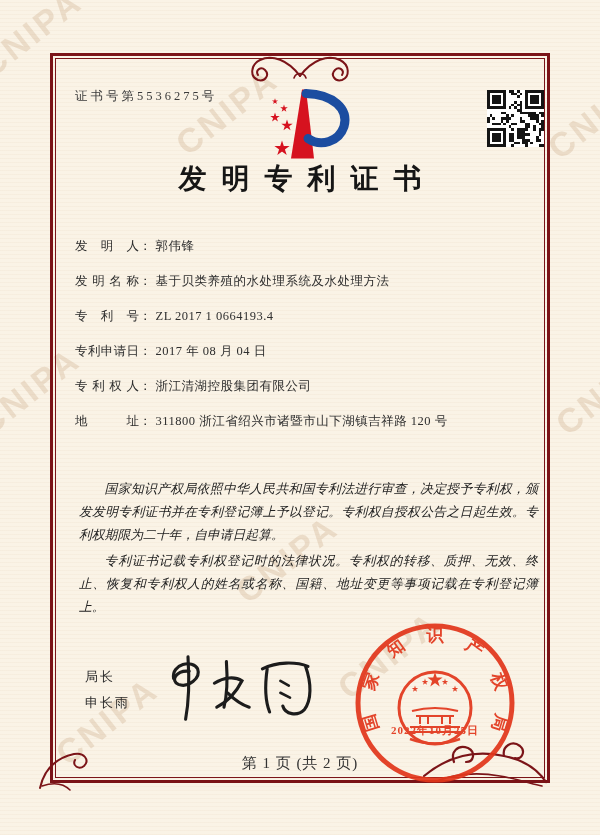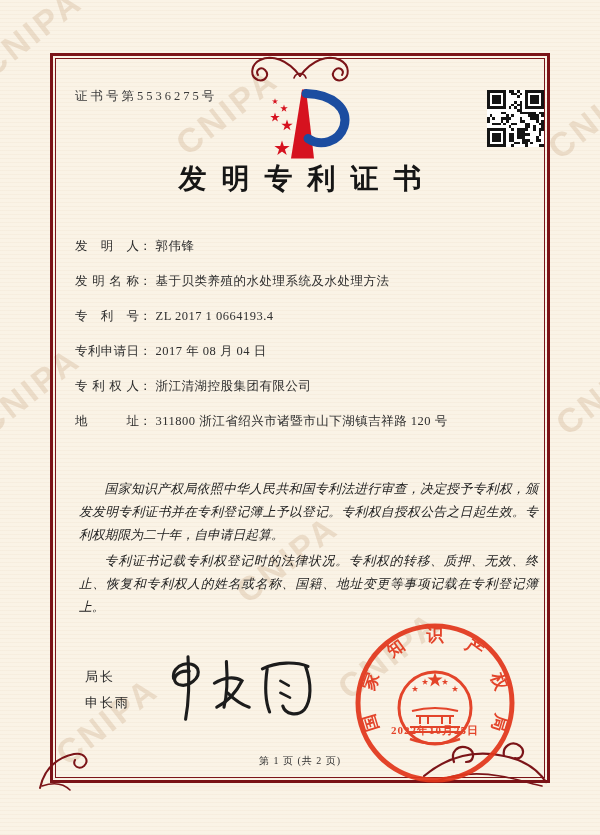--- a/index.html
+++ b/index.html
@@ -37,21 +37,21 @@
   .pair2{position:absolute; left:215px; top:0;}
   .paras{
     position:absolute; left:75px; right:62px; top:478px;
     font-size:12.8px; font-style:italic; line-height:1.78; color:#222; text-align:justify;
   }
   .paras p{margin:0 0 4px 4px; text-indent:2em;}
   .sig-title{position:absolute; left:85px; top:668px; font-size:13px; letter-spacing:2px;}
   .sig-name{position:absolute; left:85px; top:694px; font-size:13px; letter-spacing:2px;}
   .sig-svg{position:absolute; left:152px; top:648px; width:180px; height:80px;}
   .seal{position:absolute; left:350px; top:618px; width:170px; height:170px; opacity:0.93;}
-  .pagefoot{position:absolute; left:0; right:0; top:754px; text-align:center; font-size:10px; letter-spacing:1px; color:#333;}
+  .pagefoot{position:absolute; left:0; right:0; top:754px; text-align:center; font-size:15px; letter-spacing:1px; color:#333;}
   .subfoot{position:absolute; left:0; right:0; top:797px; text-align:center; font-size:11.5px; font-style:italic; letter-spacing:2px; color:#333;}
   .orn{position:absolute; pointer-events:none;}
   .orn-top{left:238px; top:50px; width:124px; height:38px;}
   .orn-bl{left:34px; top:736px; width:60px; height:58px;}
   .orn-br{left:420px; top:736px; width:132px; height:52px;}
   svg text{font-family:"Liberation Serif", serif;}
 </style>
 </head>
 <body>
 

